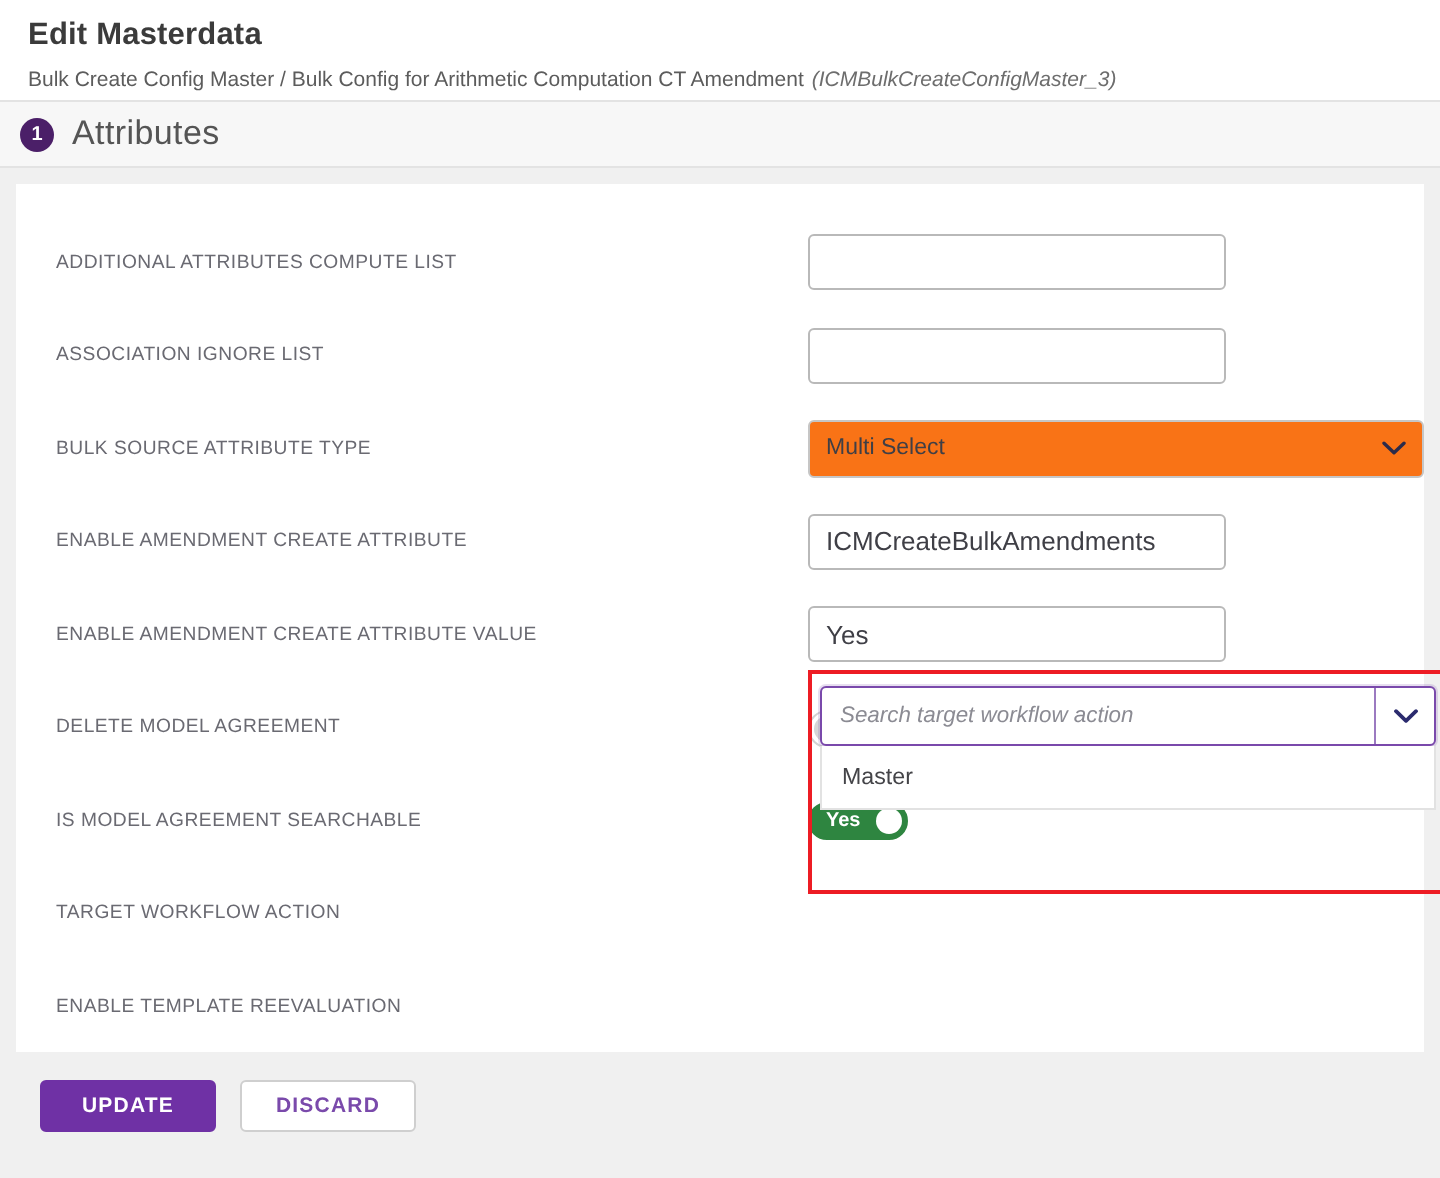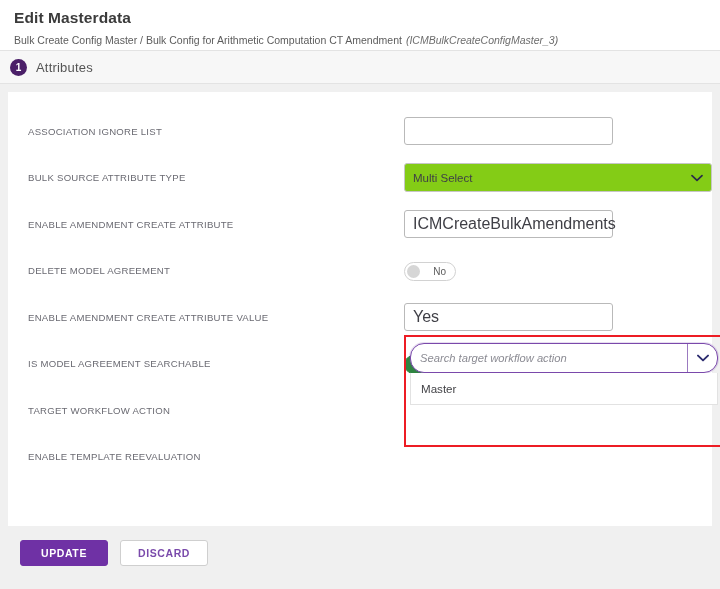--- a/index.html
+++ b/index.html
@@ -61,21 +61,21 @@
     color: #ffffff;
     font-size: 10px;
     font-weight: bold;
     display: flex;
     align-items: center;
     justify-content: center;
     flex: 0 0 auto;
   }
   .section-title {
     margin-left: 9px;
-    font-size: 13px;
+    font-size: 17px;
     color: #555555;
     letter-spacing: .2px;
   }
 
   
   .panel-wrap {
     padding: 8px 8px 0 8px;
     background: #f0f0f0;
   }
   .form-panel {
@@ -103,35 +103,35 @@
   .field-control { flex: 1 1 auto; position: relative; }
 
   
   .txt-input {
     width: 209px;
     height: 28px;
     border: 1px solid #b9b9b9;
     border-radius: 3px;
     background: #ffffff;
     font-family: "Liberation Sans", sans-serif;
-    font-size: 16px;
+    font-size: 13px;
     color: #3f3f46;
     padding: 0 8px;
     outline: none;
     display: flex;
     align-items: center;
   }
 
   
   .select-box {
     width: 308px;
     height: 29px;
     border: 1px solid #c6c6c6;
     border-radius: 3px;
-    background: #84cc16;
+    background: #f97316;
     display: flex;
     align-items: center;
     padding: 0 8px 0 8px;
     font-size: 11.5px;
     color: #3f3f46;
   }
   .select-box .sel-val { flex: 1 1 auto; }
   .chev {
     width: 12px; height: 12px;
     flex: 0 0 auto;
@@ -197,21 +197,21 @@
     z-index: 6;
   }
   .combo-inner {
     position: absolute;
     left: 4px; top: 6px;
     width: 308px;
   }
   .combo-field {
     height: 30px;
     border: 1px solid #7a49ab;
-    border-radius: 14px;
+    border-radius: 3px;
     background: #ffffff;
     display: flex;
     align-items: center;
     box-shadow: 0 0 0 1px rgba(122,73,171,.18);
   }
   .combo-field .placeholder {
     flex: 1 1 auto;
     padding-left: 9px;
     font-size: 11.2px;
     font-style: italic;
@@ -286,20 +286,26 @@
 </div>
 
 <div class="section-band">
   <div class="step-badge">1</div>
   <div class="section-title">Attributes</div>
 </div>
 
 <div class="panel-wrap">
   <div class="form-panel">
 
+    <div class="form-row">
+      <div class="field-label">ADDITIONAL ATTRIBUTES COMPUTE LIST</div>
+      <div class="field-control">
+        <div class="txt-input"></div>
+      </div>
+    </div>
 
     <div class="form-row">
       <div class="field-label">ASSOCIATION IGNORE LIST</div>
       <div class="field-control">
         <div class="txt-input"></div>
       </div>
     </div>
 
     <div class="form-row">
       <div class="field-label">BULK SOURCE ATTRIBUTE TYPE</div>
@@ -316,33 +322,33 @@
     </div>
 
     <div class="form-row">
       <div class="field-label">ENABLE AMENDMENT CREATE ATTRIBUTE</div>
       <div class="field-control">
         <div class="txt-input">ICMCreateBulkAmendments</div>
       </div>
     </div>
 
     <div class="form-row">
+      <div class="field-label">ENABLE AMENDMENT CREATE ATTRIBUTE VALUE</div>
+      <div class="field-control">
+        <div class="txt-input">Yes</div>
+      </div>
+    </div>
+
+    <div class="form-row">
       <div class="field-label">DELETE MODEL AGREEMENT</div>
       <div class="field-control">
         <div class="toggle off">
           <span class="knob"></span>
           <span class="tlabel">No</span>
         </div>
-      </div>
-    </div>
-
-    <div class="form-row">
-      <div class="field-label">ENABLE AMENDMENT CREATE ATTRIBUTE VALUE</div>
-      <div class="field-control">
-        <div class="txt-input">Yes</div>
       </div>
     </div>
 
     <div class="form-row">
       <div class="field-label">IS MODEL AGREEMENT SEARCHABLE</div>
       <div class="field-control">
         <div class="toggle on">
           <span class="tlabel">Yes</span>
           <span class="knob"></span>
         </div>

